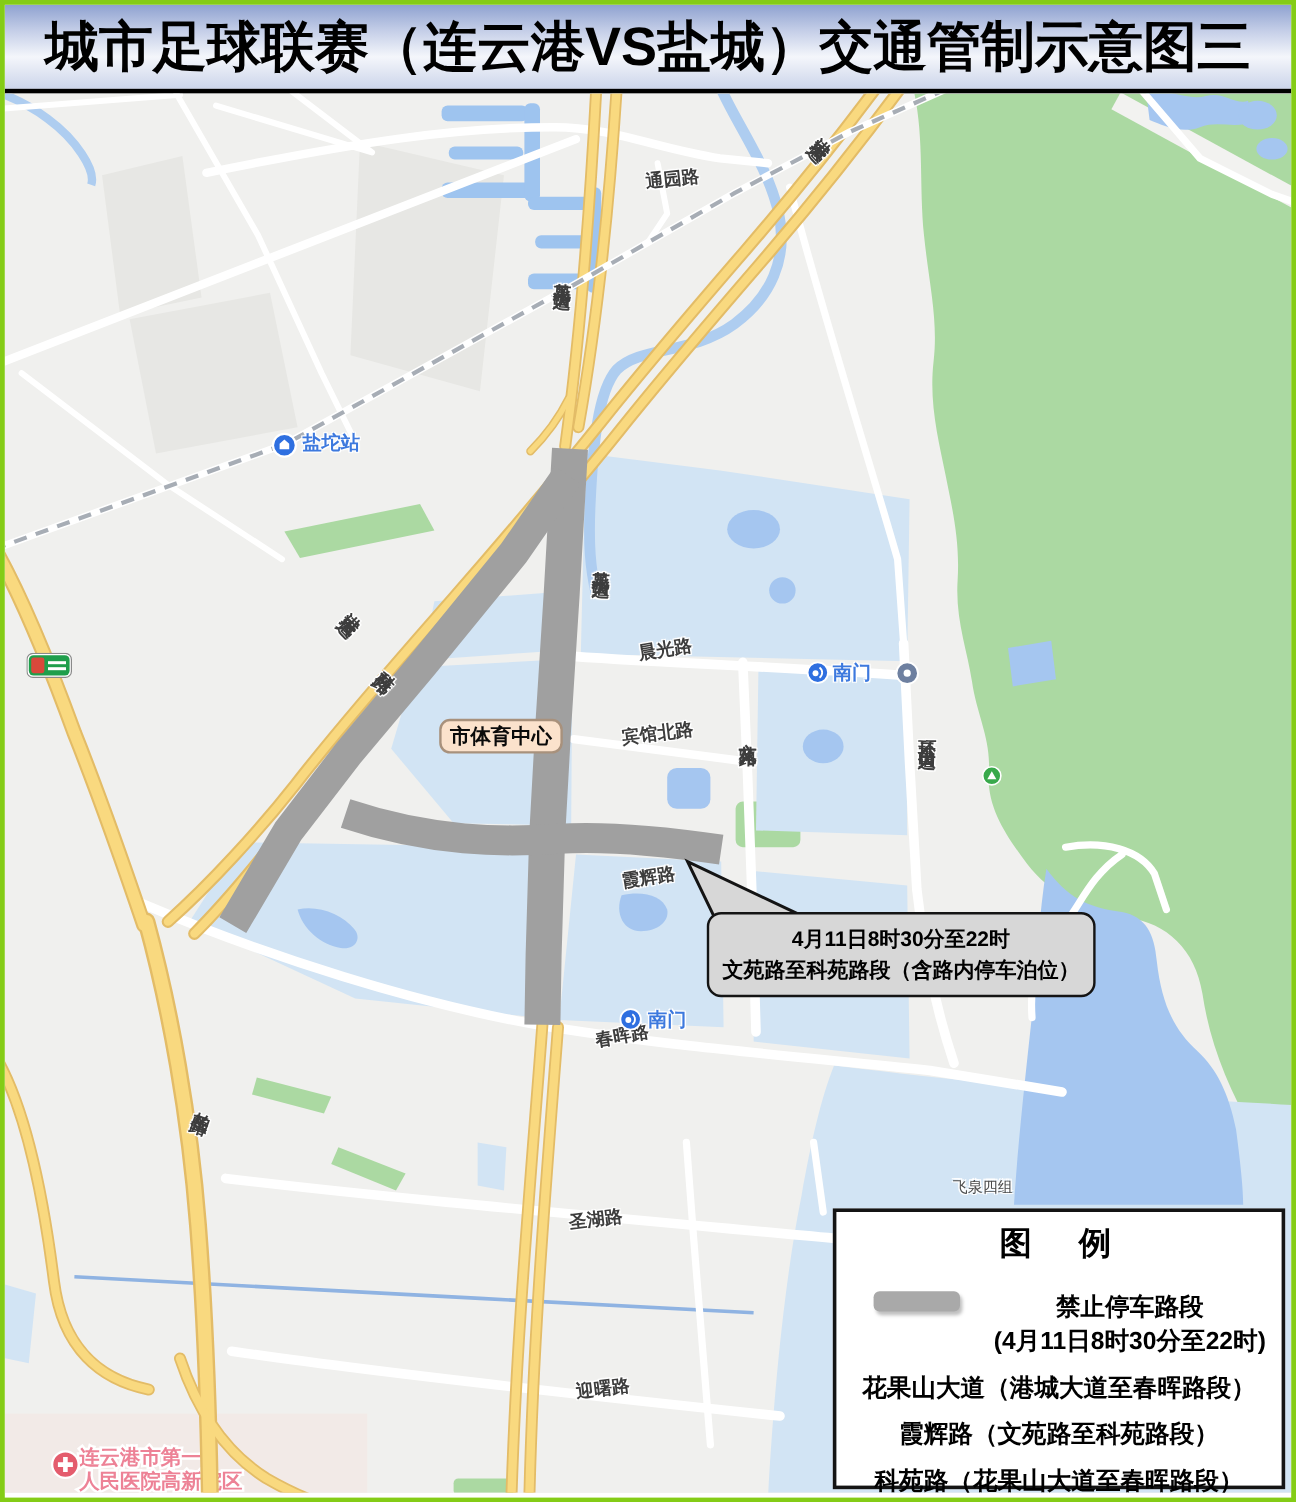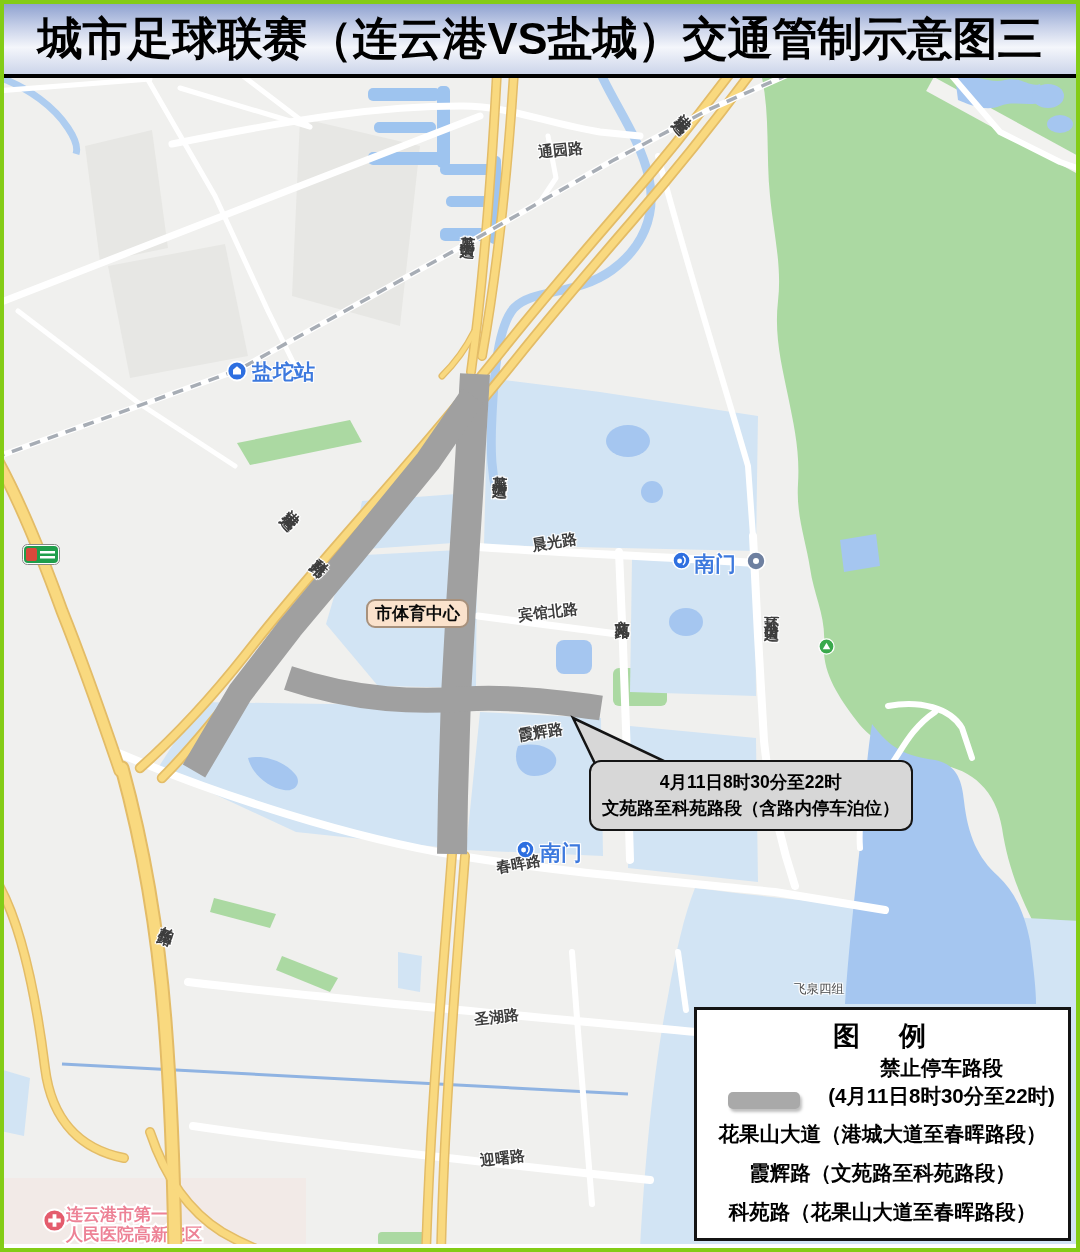--- a/index.html
+++ b/index.html
@@ -9,35 +9,35 @@
   .titlebar{height:74px;box-sizing:border-box;border-bottom:4px solid #000;
             background:linear-gradient(180deg,#8fa2d0 0%,#c3cde7 30%,#f4f6fb 62%,#ccd5ea 100%);
             display:flex;align-items:center;justify-content:center;}
   .titlebar h1{margin:0;font-size:45px;font-weight:900;color:#000;white-space:nowrap;letter-spacing:0px;}
   
   .map{position:relative;width:1072px;height:1166px;background:#f0f0ee;overflow:hidden;}
   .map svg.base{position:absolute;left:0;top:0;width:1072px;height:1166px;display:block;}
   .mlabel{position:absolute;font-size:15px;font-weight:600;color:#3d3d3d;white-space:nowrap;line-height:1.08;
           text-shadow:-1px -1px 0 #fff,1px -1px 0 #fff,-1px 1px 0 #fff,1px 1px 0 #fff,0 0 3px #fff;}
   .v{writing-mode:vertical-rl;text-orientation:upright;letter-spacing:2px;}
-  .blue{color:#3d79de;font-weight:700;font-size:21px;}
+  .blue{color:#3d79de;font-weight:700;font-size:16px;}
   .small{font-size:12.5px;font-weight:400;color:#4a4a4a;}
   .stadium-label{position:absolute;background:#fbe2cc;border:2px solid #a8917c;border-radius:9px;
                  padding:1px 7px;font-size:17px;font-weight:700;color:#0a0a0a;white-space:nowrap;}
   .micon{position:absolute;display:block;}
   .micon svg{display:block;}
   
   .callout{position:absolute;background:#d7d7d7;border:2.5px solid #141414;border-radius:12px;
            padding:7px 11px;text-align:center;font-size:17.5px;font-weight:700;color:#000;
            line-height:1.5;white-space:nowrap;margin-left:37px;}
   
   .legend{position:absolute;box-sizing:border-box;background:#fff;border:3px solid #141414;
           padding:6px 8px 12px 8px;}
   .legend-title{text-align:center;font-size:27px;font-weight:800;color:#000;margin-top:2px;letter-spacing:6px;}
-  .legend-row{display:flex;align-items:flex-end;}
+  .legend-row{display:flex;align-items:flex-start;margin-top:22px;}
   .legend-swatch-wrap{width:118px;display:flex;justify-content:center;}
   .legend-swatch{width:72px;height:17px;background:#a9a9a9;border-radius:5px;
                  box-shadow:2px 3px 3px rgba(0,0,0,0.25);}
   .legend-swatch-text{flex:1;text-align:center;font-size:20.5px;font-weight:700;color:#000;line-height:1.35;}
   .legend-item{text-align:center;font-size:20.5px;font-weight:700;color:#000;margin-top:11px;white-space:nowrap;}
   .legend-item:first-of-type{margin-top:20px;}
 </style>
 </head>
 <body>
 

